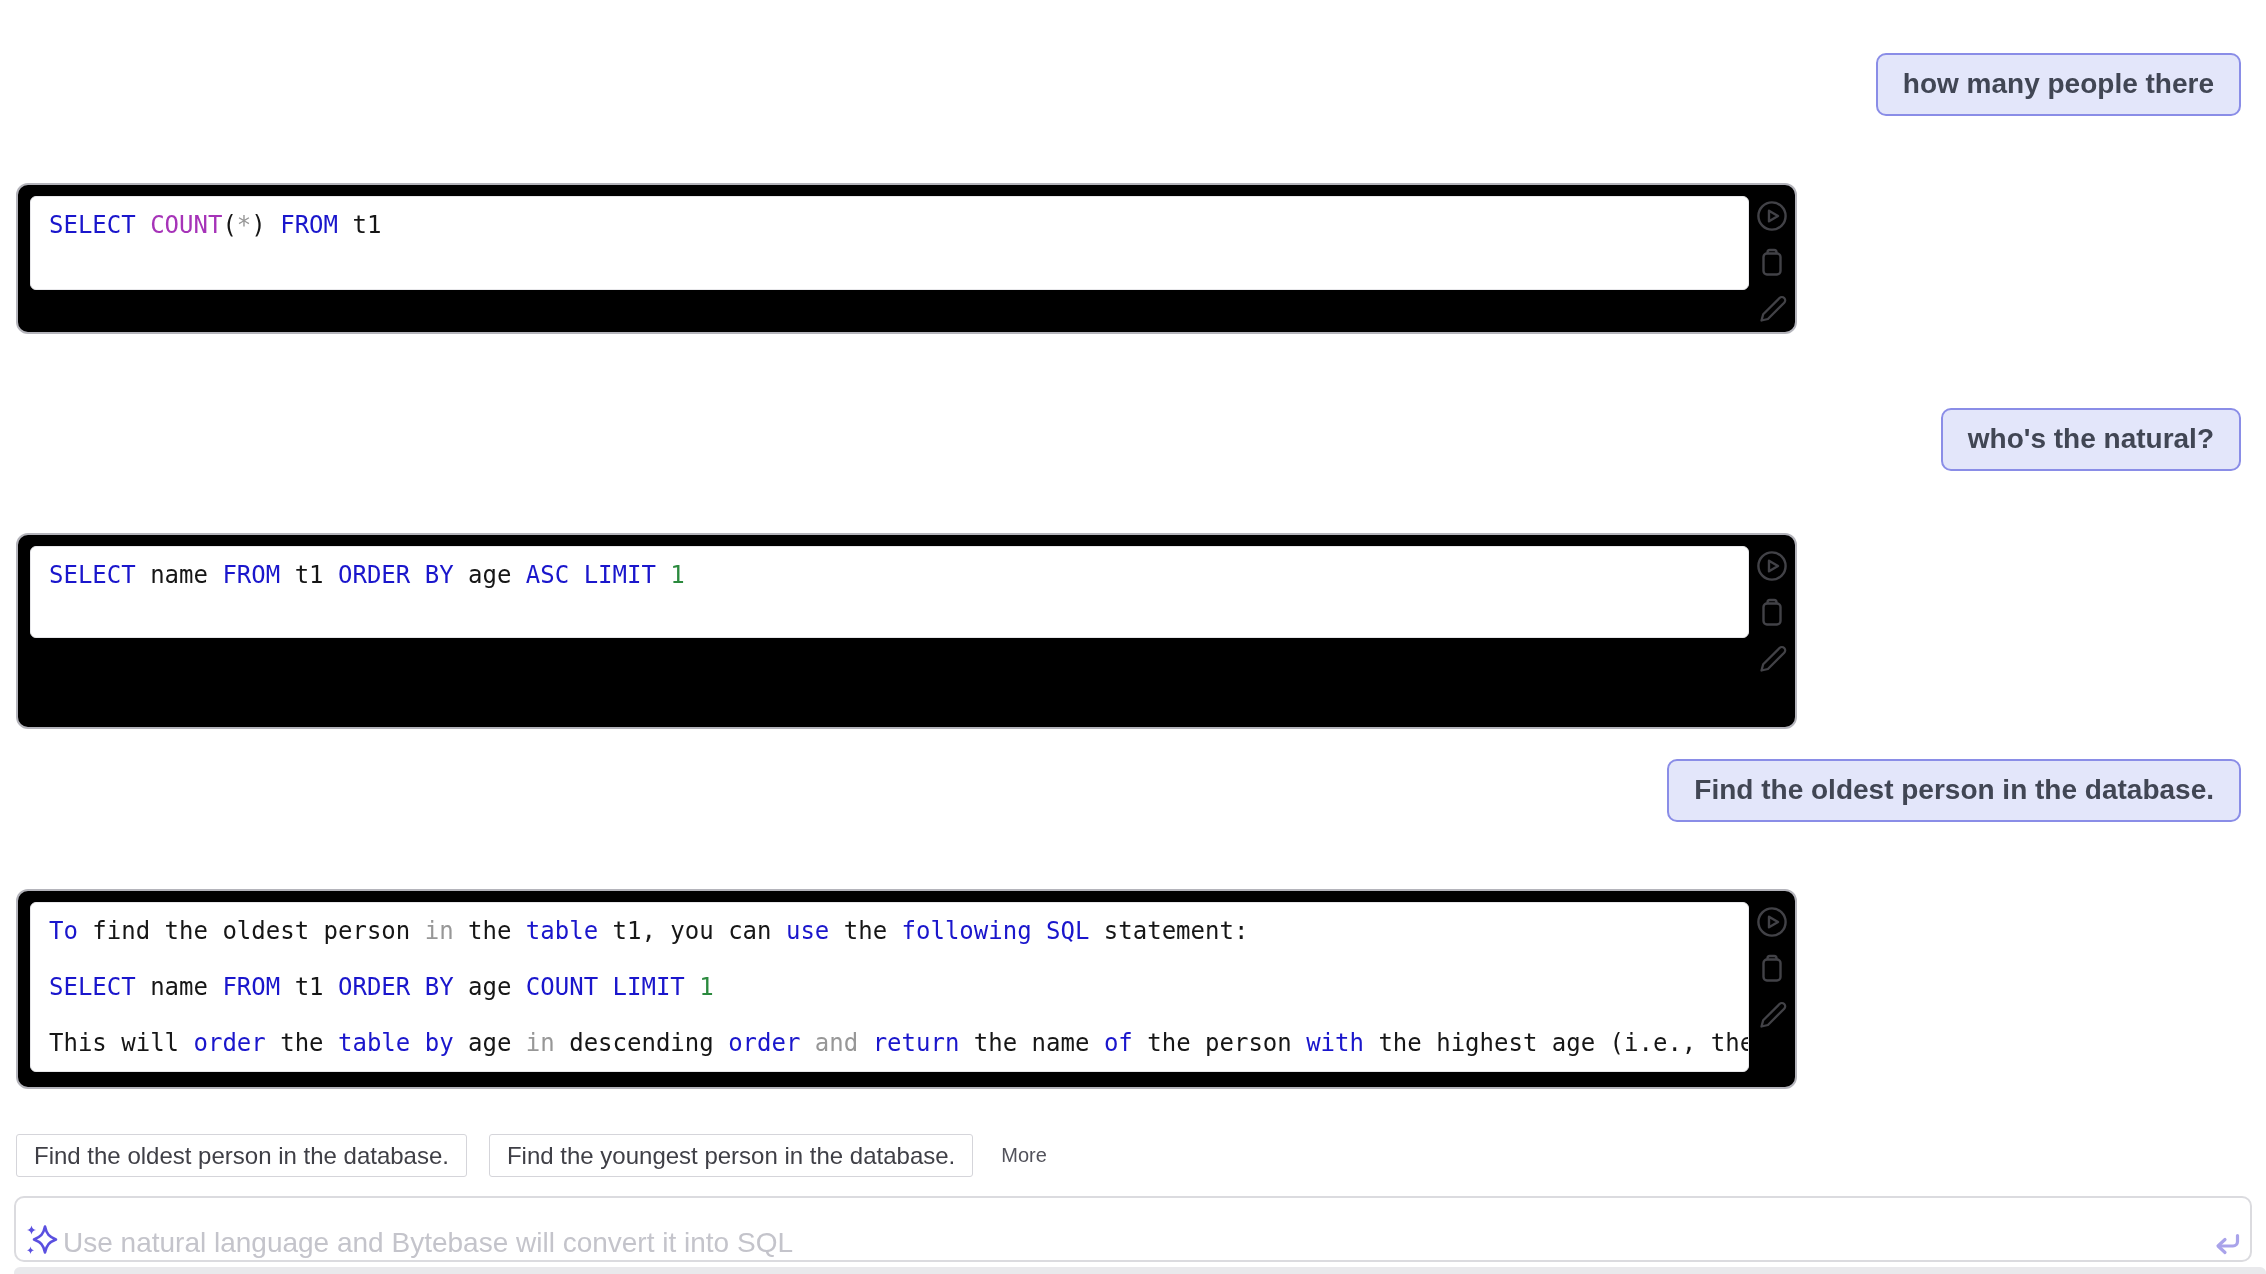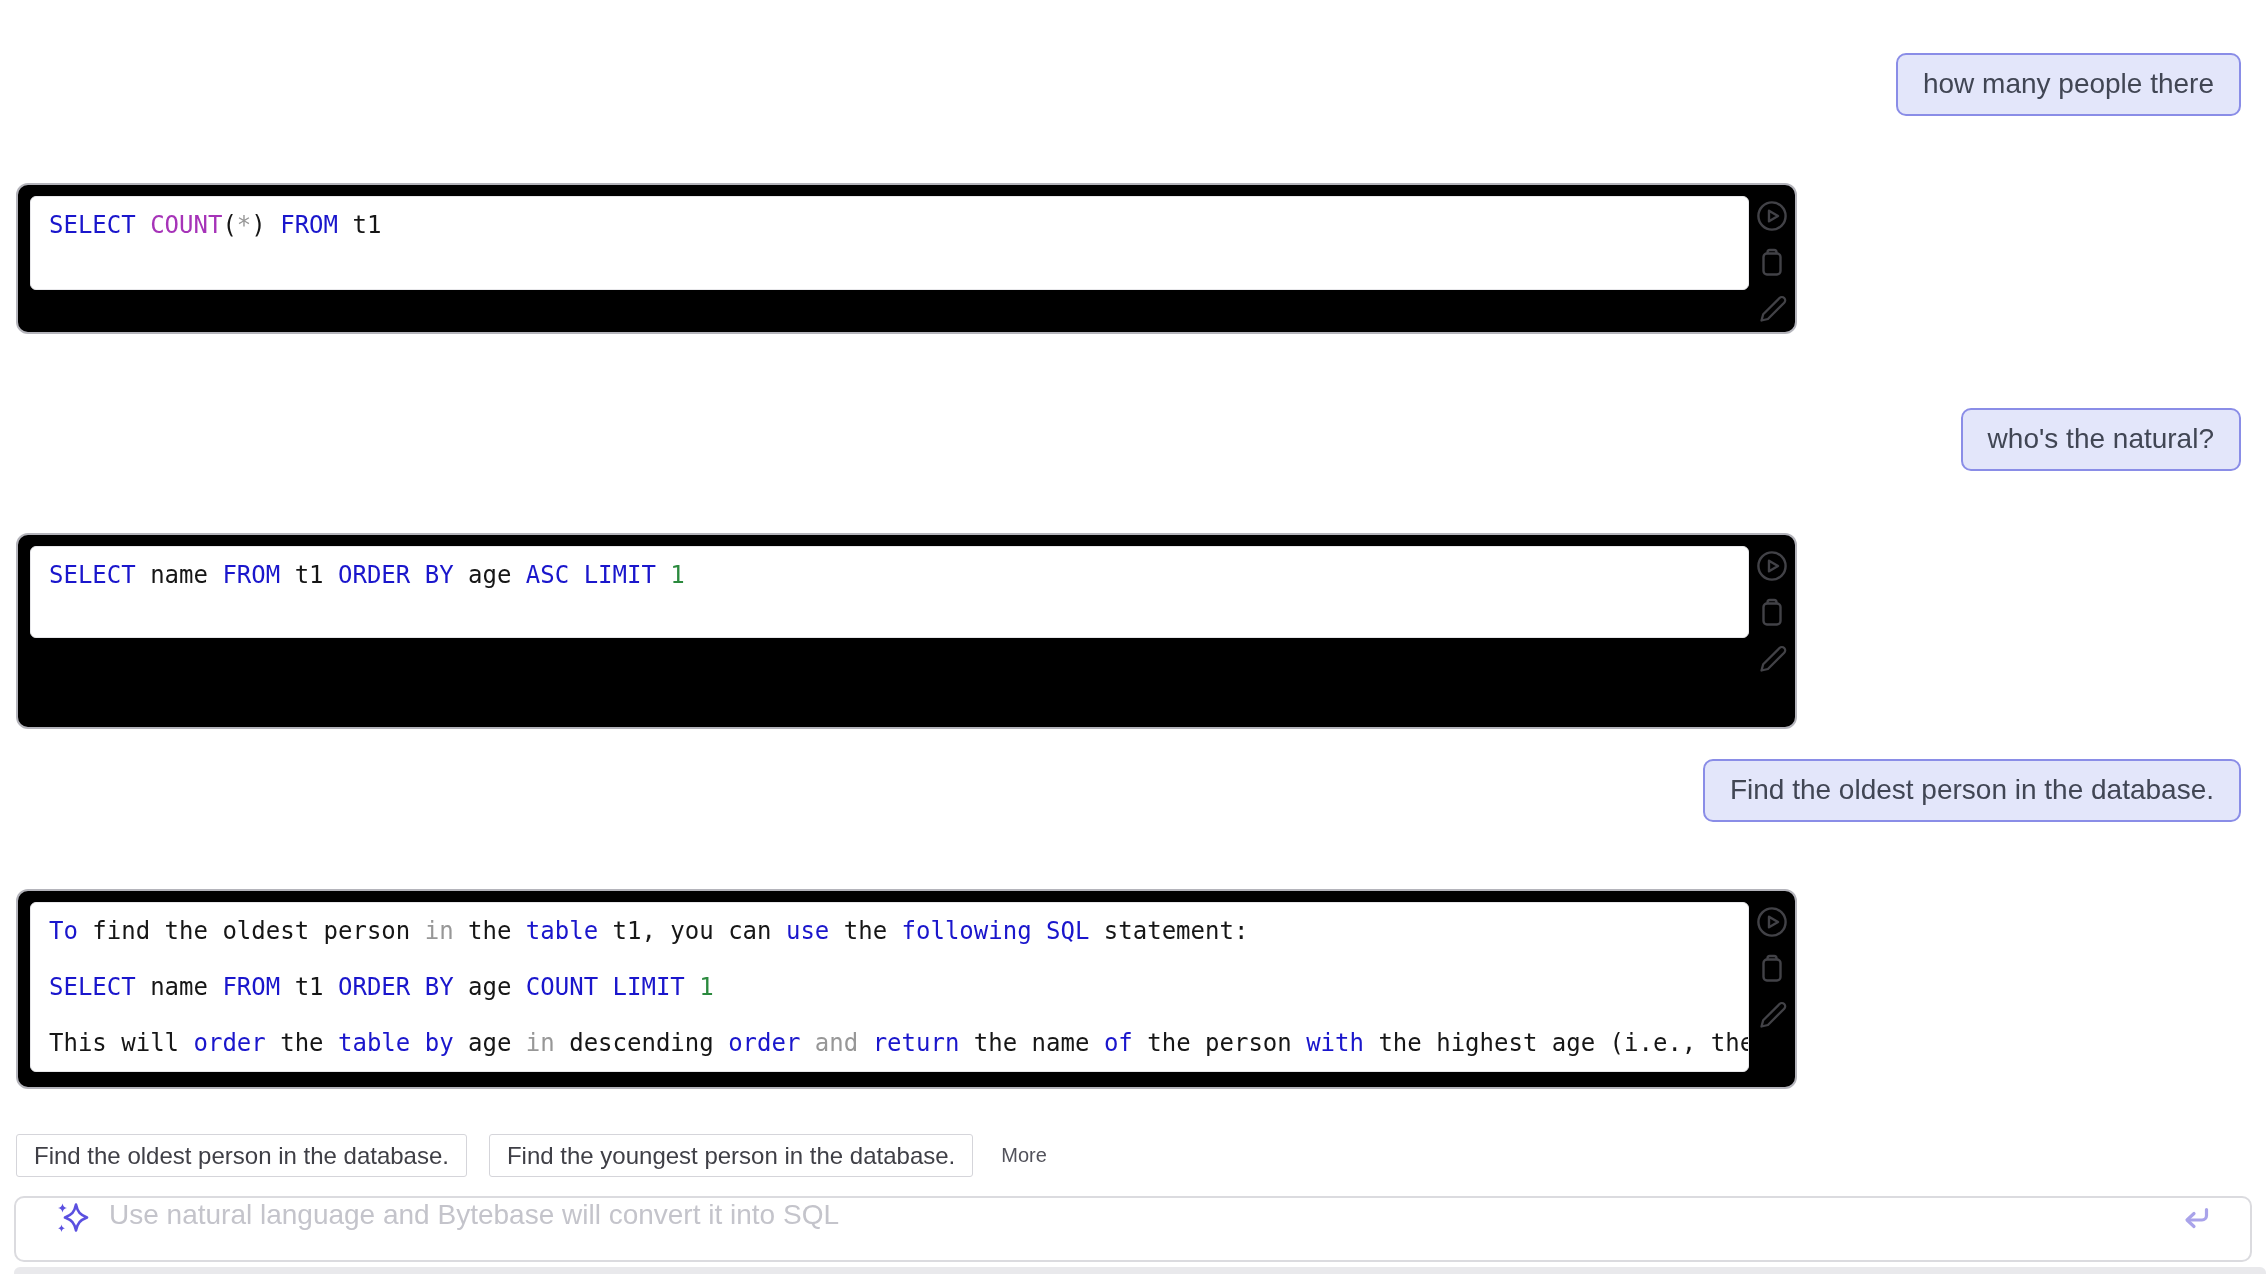--- a/index.html
+++ b/index.html
@@ -4,21 +4,21 @@
 <style>
   html,body{margin:0;padding:0;}
   body{
     width:2266px;height:1274px;position:relative;overflow:hidden;
     background:#ffffff;font-family:"Liberation Sans",sans-serif;
   }
   
   .bubble{
     position:absolute;right:25px;box-sizing:border-box;height:63px;line-height:58px;
     padding:0 25px;background:#e3e6fa;border:2px solid #8a8de7;border-radius:10px;
-    font-size:28px;color:#414654;white-space:nowrap;
+    font-size:28px;color:#414654;white-space:nowrap;font-weight:bold;
   }
   
   .ablock{
     position:absolute;left:16px;width:1781px;box-sizing:border-box;
     background:#000000;border:2px solid #b4b4bb;border-radius:12px;
   }
   .codearea{
     position:absolute;left:12px;right:46px;top:11px;box-sizing:border-box;
     background:#ffffff;border:1px solid #e7e7ea;border-radius:6px;
     padding:0 18px;overflow:hidden;
@@ -44,21 +44,21 @@
     padding:0 17px;font-size:24px;color:#3f3f46;font-family:inherit;cursor:pointer;white-space:nowrap;
   }
   .more-btn{
     background:none;border:none;padding:0;margin-left:6px;font-size:20px;color:#52525b;
     font-family:inherit;cursor:pointer;
   }
   
   .composer{
     position:absolute;left:14px;right:14px;top:1196px;height:66px;box-sizing:border-box;
     background:#ffffff;border:2px solid #dbdbdf;border-radius:10px;
-    display:flex;align-items:flex-start;gap:15px;padding:0 36px;
+    display:flex;align-items:flex-end;padding:0 5px;
   }
   .composer input{
     flex:1;border:none;outline:none;background:transparent;
     font-family:inherit;font-size:28px;color:#333333;min-width:0;
   }
   .composer input::placeholder{color:#c4c4cb;opacity:1;}
   .submit-btn{background:none;border:none;padding:0;cursor:pointer;display:flex;align-items:center;}
   .bottom-strip{
     position:absolute;left:14px;right:0;top:1267px;height:7px;
     background:#e9e9ec;border-radius:6px 6px 0 0;

